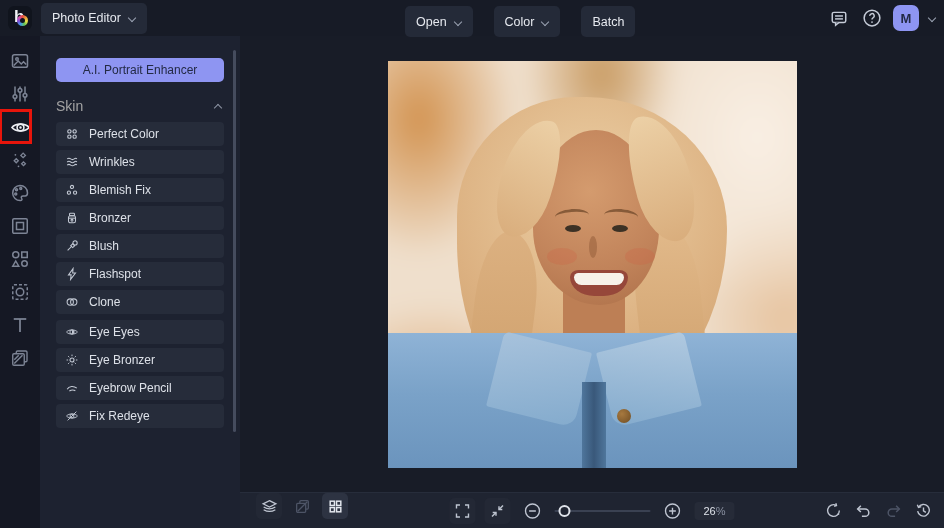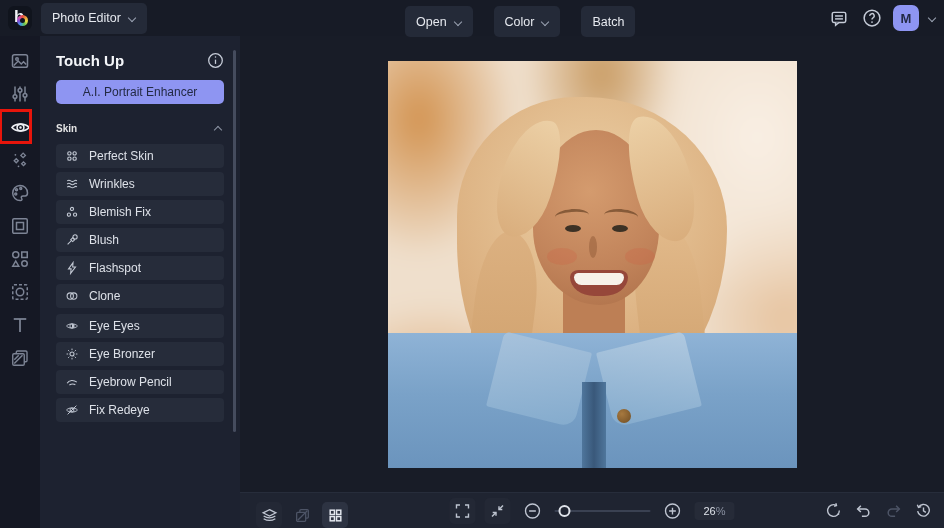--- a/index.html
+++ b/index.html
@@ -34,21 +34,21 @@
   .rail-item.selected { color:#eceef3; }
   .redbox { position:absolute; left:-5px; top:-6px; width:33px; height:35px; border:3px solid #e7150b; pointer-events:none; }
 
   
   .panel { width:200px; flex:0 0 200px; background:#1d2230; padding:13px 16px 0; position:relative; }
   .panel-title-row { display:flex; align-items:center; justify-content:space-between; height:22px; }
   .panel-title { font-size:15px; font-weight:bold; color:#f4f6f9; }
   .info-btn { width:18px; height:18px; border:none; background:none; color:#c6ccd8; cursor:pointer; display:flex; align-items:center; justify-content:center; padding:0; }
   .ai-btn { margin-top:9px; width:100%; height:24px; border:none; border-radius:5px; background:#8e95f2; color:#232a44; font-size:12px; cursor:pointer; font-family:inherit; }
   .sect-head { margin-top:14px; height:20px; display:flex; align-items:center; justify-content:space-between; cursor:pointer; }
-  .sect-label { font-size:10px; font-weight:bold; color:#e5e5e5; }
+  .sect-label { font-size:14px; font-weight:normal; color:#a3a3a3; }
   .chev-up { width:8px; height:8px; position:relative; color:#8d94a4; margin-right:2px; }
   .chev-up::before { content:""; position:absolute; left:1px; top:3px; width:5px; height:5px; border-left:1.6px solid currentColor; border-top:1.6px solid currentColor; transform:rotate(45deg); }
   .items { margin-top:6px; display:flex; flex-direction:column; gap:4px; }
   .item { height:24px; background:#262c3a; border-radius:4px; display:flex; align-items:center; gap:10px; padding:0 9px; cursor:pointer; color:#dde1e8; }
   .item svg { flex:0 0 auto; color:#c3c9d4; }
   .item span { font-size:12px; }
   .panel-scroll { position:absolute; right:4px; top:14px; width:3px; height:382px; border-radius:2px; background:#454c5e; cursor:pointer; }
 
   
   .main-col { flex:1; display:flex; flex-direction:column; min-width:0; }
@@ -89,21 +89,21 @@
   .p-cheek-l { left:39%; top:46%; width:30px; height:17px; border-radius:50%; background:rgba(205,98,70,.3); }
   .p-cheek-r { left:58%; top:46%; width:30px; height:17px; border-radius:50%; background:rgba(205,98,70,.3); }
   .p-mouth { left:44.5%; top:51.5%; width:58px; height:26px; border-radius:10px 10px 28px 28px/8px 8px 22px 22px; background:#96473a; }
   .p-teeth { left:4px; top:3px; width:50px; height:12px; border-radius:6px 6px 10px 10px; background:#f7f2ea; }
   .p-hair-fr-l { left:28%; top:14%; width:13%; height:30%; border-radius:60% 40% 50% 50%/50% 60% 40% 50%; transform:rotate(18deg);
     background:linear-gradient(190deg,#ecd0a6,#d9ad7c); }
   .p-hair-fr-r { left:60%; top:13%; width:14%; height:32%; border-radius:40% 60% 50% 50%/60% 50% 50% 40%; transform:rotate(-16deg);
     background:linear-gradient(175deg,#ecd0a6,#d9ad7c); }
 
   
-  .bottombar { height:36px; flex:0 0 36px; background:#1f2431; border-top:1px solid #272d3b; position:relative; display:flex; align-items:flex-end; }
+  .bottombar { height:36px; flex:0 0 36px; background:#1f2431; border-top:1px solid #272d3b; position:relative; display:flex; align-items:flex-start; }
   .bb-left { display:flex; align-items:center; gap:7px; margin-left:16px; }
   .bb-btn { width:26px; height:26px; border:none; border-radius:5px; background:transparent; color:#bfc5d1; display:inline-flex; align-items:center; justify-content:center; cursor:pointer; padding:0; }
   .bb-btn.faint { background:#232835; }
   .bb-btn.active { background:#2d3342; color:#e3e7ee; }
   .bb-btn.disabled { color:#4d5466; cursor:default; }
   .bb-center { position:absolute; left:50%; top:50%; transform:translate(-50%,-50%); display:flex; align-items:center; gap:9px; }
   .slider { width:96px; height:14px; position:relative; cursor:pointer; }
   .slider .track { position:absolute; left:0; top:6px; width:100%; height:2px; background:#3a4152; border-radius:1px; }
   .slider .knob { position:absolute; left:4px; top:1px; width:12px; height:12px; border-radius:50%; background:#1f2431; border:2px solid #dfe3ea; }
   .zoom-badge { background:#262b38; border-radius:4px; padding:3px 9px; font-size:11px; color:#dfe3ea; cursor:pointer; }
@@ -237,62 +237,61 @@
         <svg width="20" height="20" viewBox="0 0 16 16" fill="none" stroke="currentColor" stroke-width="1.1">
           <rect x="2.2" y="4.6" width="9.2" height="9.2" rx="1"></rect>
           <path d="M5 4.6 V3.4 a1 1 0 0 1 1-1 h6.6 a1 1 0 0 1 1 1 V10 a1 1 0 0 1 -1 1 h-1.2"></path>
           <line x1="3.4" y1="12.4" x2="10" y2="5.8"></line>
             <line x1="3.4" y1="9.4" x2="7" y2="5.8"></line>
         </svg>
       </div>
     </div>
 
     <div class="panel">
-      <div class="panel-title-row">
-        <span class="panel-title">Touch Up</span>
-        <button class="info-btn">
-          <svg width="17" height="17" viewBox="0 0 16 16" fill="none" stroke="currentColor" stroke-width="1.2">
-            <circle cx="8" cy="8" r="6.4"></circle>
-            <line x1="8" y1="7.2" x2="8" y2="11.2"></line>
-            <circle cx="8" cy="4.8" r="0.7" fill="currentColor" stroke="none"></circle>
-          </svg>
-        </button>
-      </div>
       <button class="ai-btn">A.I. Portrait Enhancer</button>
 
       
       <div class="sect-head">
         <span class="sect-label">Skin</span>
         <span class="chev-up"></span>
       </div>
       <div class="items">
         <div class="item">
           <svg width="14" height="14" viewBox="0 0 16 16" fill="none" stroke="currentColor" stroke-width="1.3">
             <circle cx="5" cy="5" r="1.9"></circle>
               <circle cx="11" cy="5" r="1.9"></circle>
               <circle cx="5" cy="11" r="1.9"></circle>
               <circle cx="11" cy="11" r="1.9"></circle>
           </svg>
-          <span>Perfect Skin</span>
+          <span>Perfect Color</span>
         </div>
         <div class="item">
           <svg width="14" height="14" viewBox="0 0 16 16" fill="none" stroke="currentColor" stroke-width="1.2">
             <path d="M2.5 4.5 q2 -1.6 4 0 t4 0 t3 0"></path>
               <path d="M2.5 8 q2 -1.6 4 0 t4 0 t3 0"></path>
               <path d="M2.5 11.5 q2 -1.6 4 0 t4 0 t3 0"></path>
           </svg>
           <span>Wrinkles</span>
         </div>
         <div class="item">
           <svg width="14" height="14" viewBox="0 0 16 16" fill="none" stroke="currentColor" stroke-width="1.3">
             <circle cx="8" cy="4.5" r="1.8"></circle>
               <circle cx="4.5" cy="11" r="1.8"></circle>
               <circle cx="11.5" cy="11" r="1.8"></circle>
           </svg>
           <span>Blemish Fix</span>
+        </div>
+        <div class="item">
+          <svg width="14" height="14" viewBox="0 0 16 16" fill="none" stroke="currentColor" stroke-width="1.2">
+            <rect x="4" y="5.5" width="8" height="8" rx="2"></rect>
+              <rect x="5.2" y="2.6" width="5.6" height="2.9" rx="0.8"></rect>
+            <line x1="4" y1="8.2" x2="12" y2="8.2"></line>
+              <circle cx="8" cy="10.6" r="1.1"></circle>
+          </svg>
+          <span>Bronzer</span>
         </div>
         <div class="item">
           <svg width="14" height="14" viewBox="0 0 16 16" fill="none" stroke="currentColor" stroke-width="1.2">
             <line x1="3" y1="13" x2="8" y2="8"></line>
             <rect x="7.2" y="6" width="3.2" height="3.2" transform="rotate(45 8.8 7.6)"></rect>
             <circle cx="11.5" cy="4.5" r="2.4"></circle>
           </svg>
           <span>Blush</span>
         </div>
         <div class="item">

